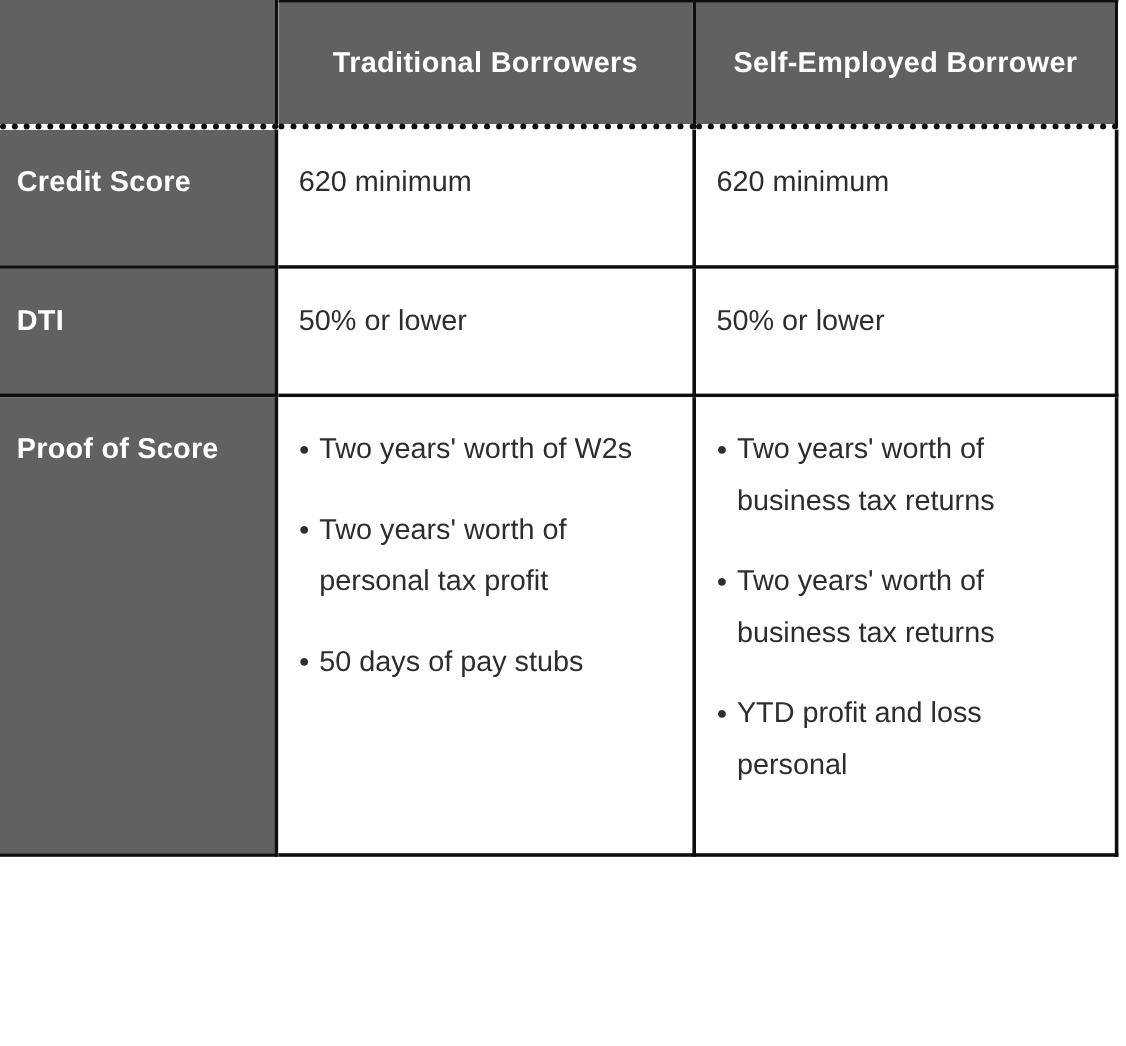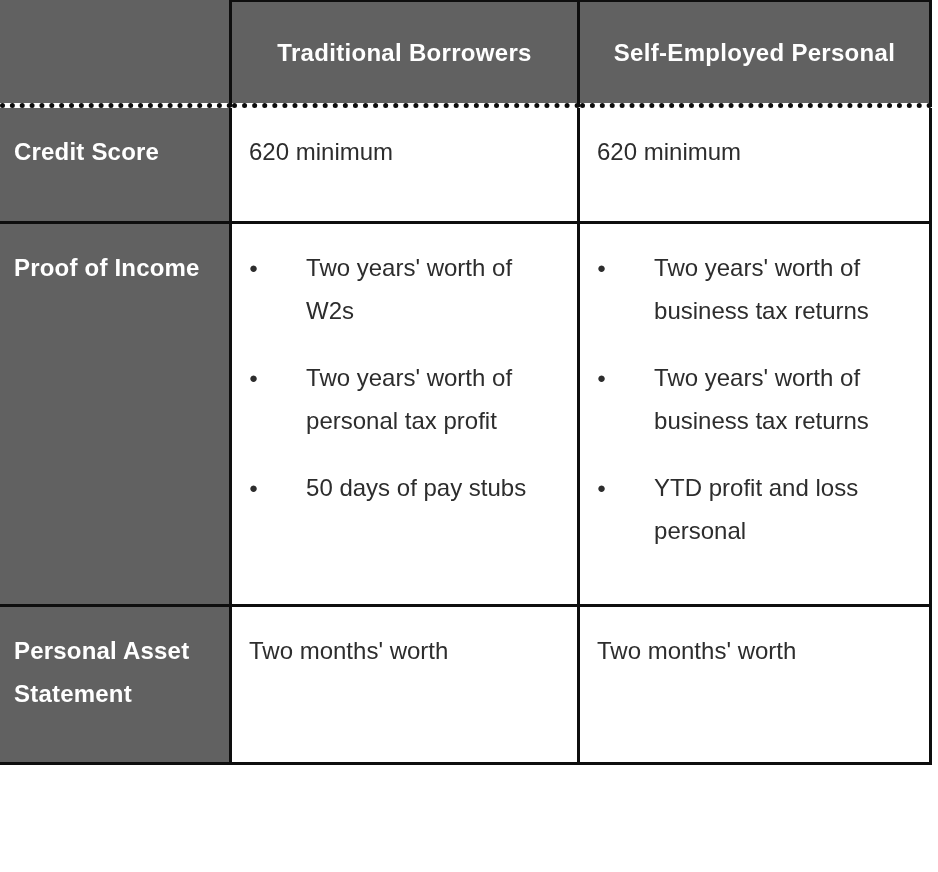--- a/index.html
+++ b/index.html
@@ -88,21 +88,20 @@
   }
   .dot {
     flex: 0 0 auto;
     font-size: 15px;
     line-height: 43px;
     margin-right: 8px;
     color: #2d2d2d;
   }
   .li-text {
     flex: 1 1 auto;
-    margin-left: 40px;
   }
   
   tr.hdr       { height: 108px; }
   tr.r-credit  { height: 116px; }
   tr.r-dti     { height: 107px; }
   tr.r-proof   { height: 383px; }
   tr.r-asset   { height: 158px; }
 </style>
 </head>
 <body>
@@ -111,35 +110,44 @@
   <table class="compare">
     <colgroup>
       <col style="width:232px">
       <col style="width:348px">
       <col style="width:352px">
     </colgroup>
     <thead>
       <tr class="hdr">
         <th class="corner"></th>
         <th class="colhead">Traditional Borrowers</th>
-        <th class="colhead">Self-Employed Personal</th>
+        <th class="colhead">Self-Employed Borrower</th>
       </tr>
     </thead>
     <tbody>
       <tr class="r-credit">
         <th class="rowhead">Credit Score</th>
         <td class="cell">
           <p>620 minimum</p>
         </td>
         <td class="cell">
           <p>620 minimum</p>
         </td>
       </tr>
+      <tr class="r-dti">
+        <th class="rowhead">DTI</th>
+        <td class="cell">
+          <p>50% or lower</p>
+        </td>
+        <td class="cell">
+          <p>50% or lower</p>
+        </td>
+      </tr>
       <tr class="r-proof">
-        <th class="rowhead">Proof of Income</th>
+        <th class="rowhead">Proof of Score</th>
         <td class="cell">
           <ul class="bullets">
             <li>
               <span class="dot">●</span>
               <span class="li-text">Two years' worth of W2s</span>
             </li>
             <li>
               <span class="dot">●</span>
               <span class="li-text">Two years' worth of personal tax profit</span>
             </li>
@@ -159,24 +167,15 @@
               <span class="dot">●</span>
               <span class="li-text">Two years' worth of business tax returns</span>
             </li>
             <li>
               <span class="dot">●</span>
               <span class="li-text">YTD profit and loss personal</span>
             </li>
           </ul>
         </td>
       </tr>
-      <tr class="r-asset">
-        <th class="rowhead">Personal Asset Statement</th>
-        <td class="cell">
-          <p>Two months' worth</p>
-        </td>
-        <td class="cell">
-          <p>Two months' worth</p>
-        </td>
-      </tr>
     </tbody>
   </table>
 </div>
 
 </body></html>

